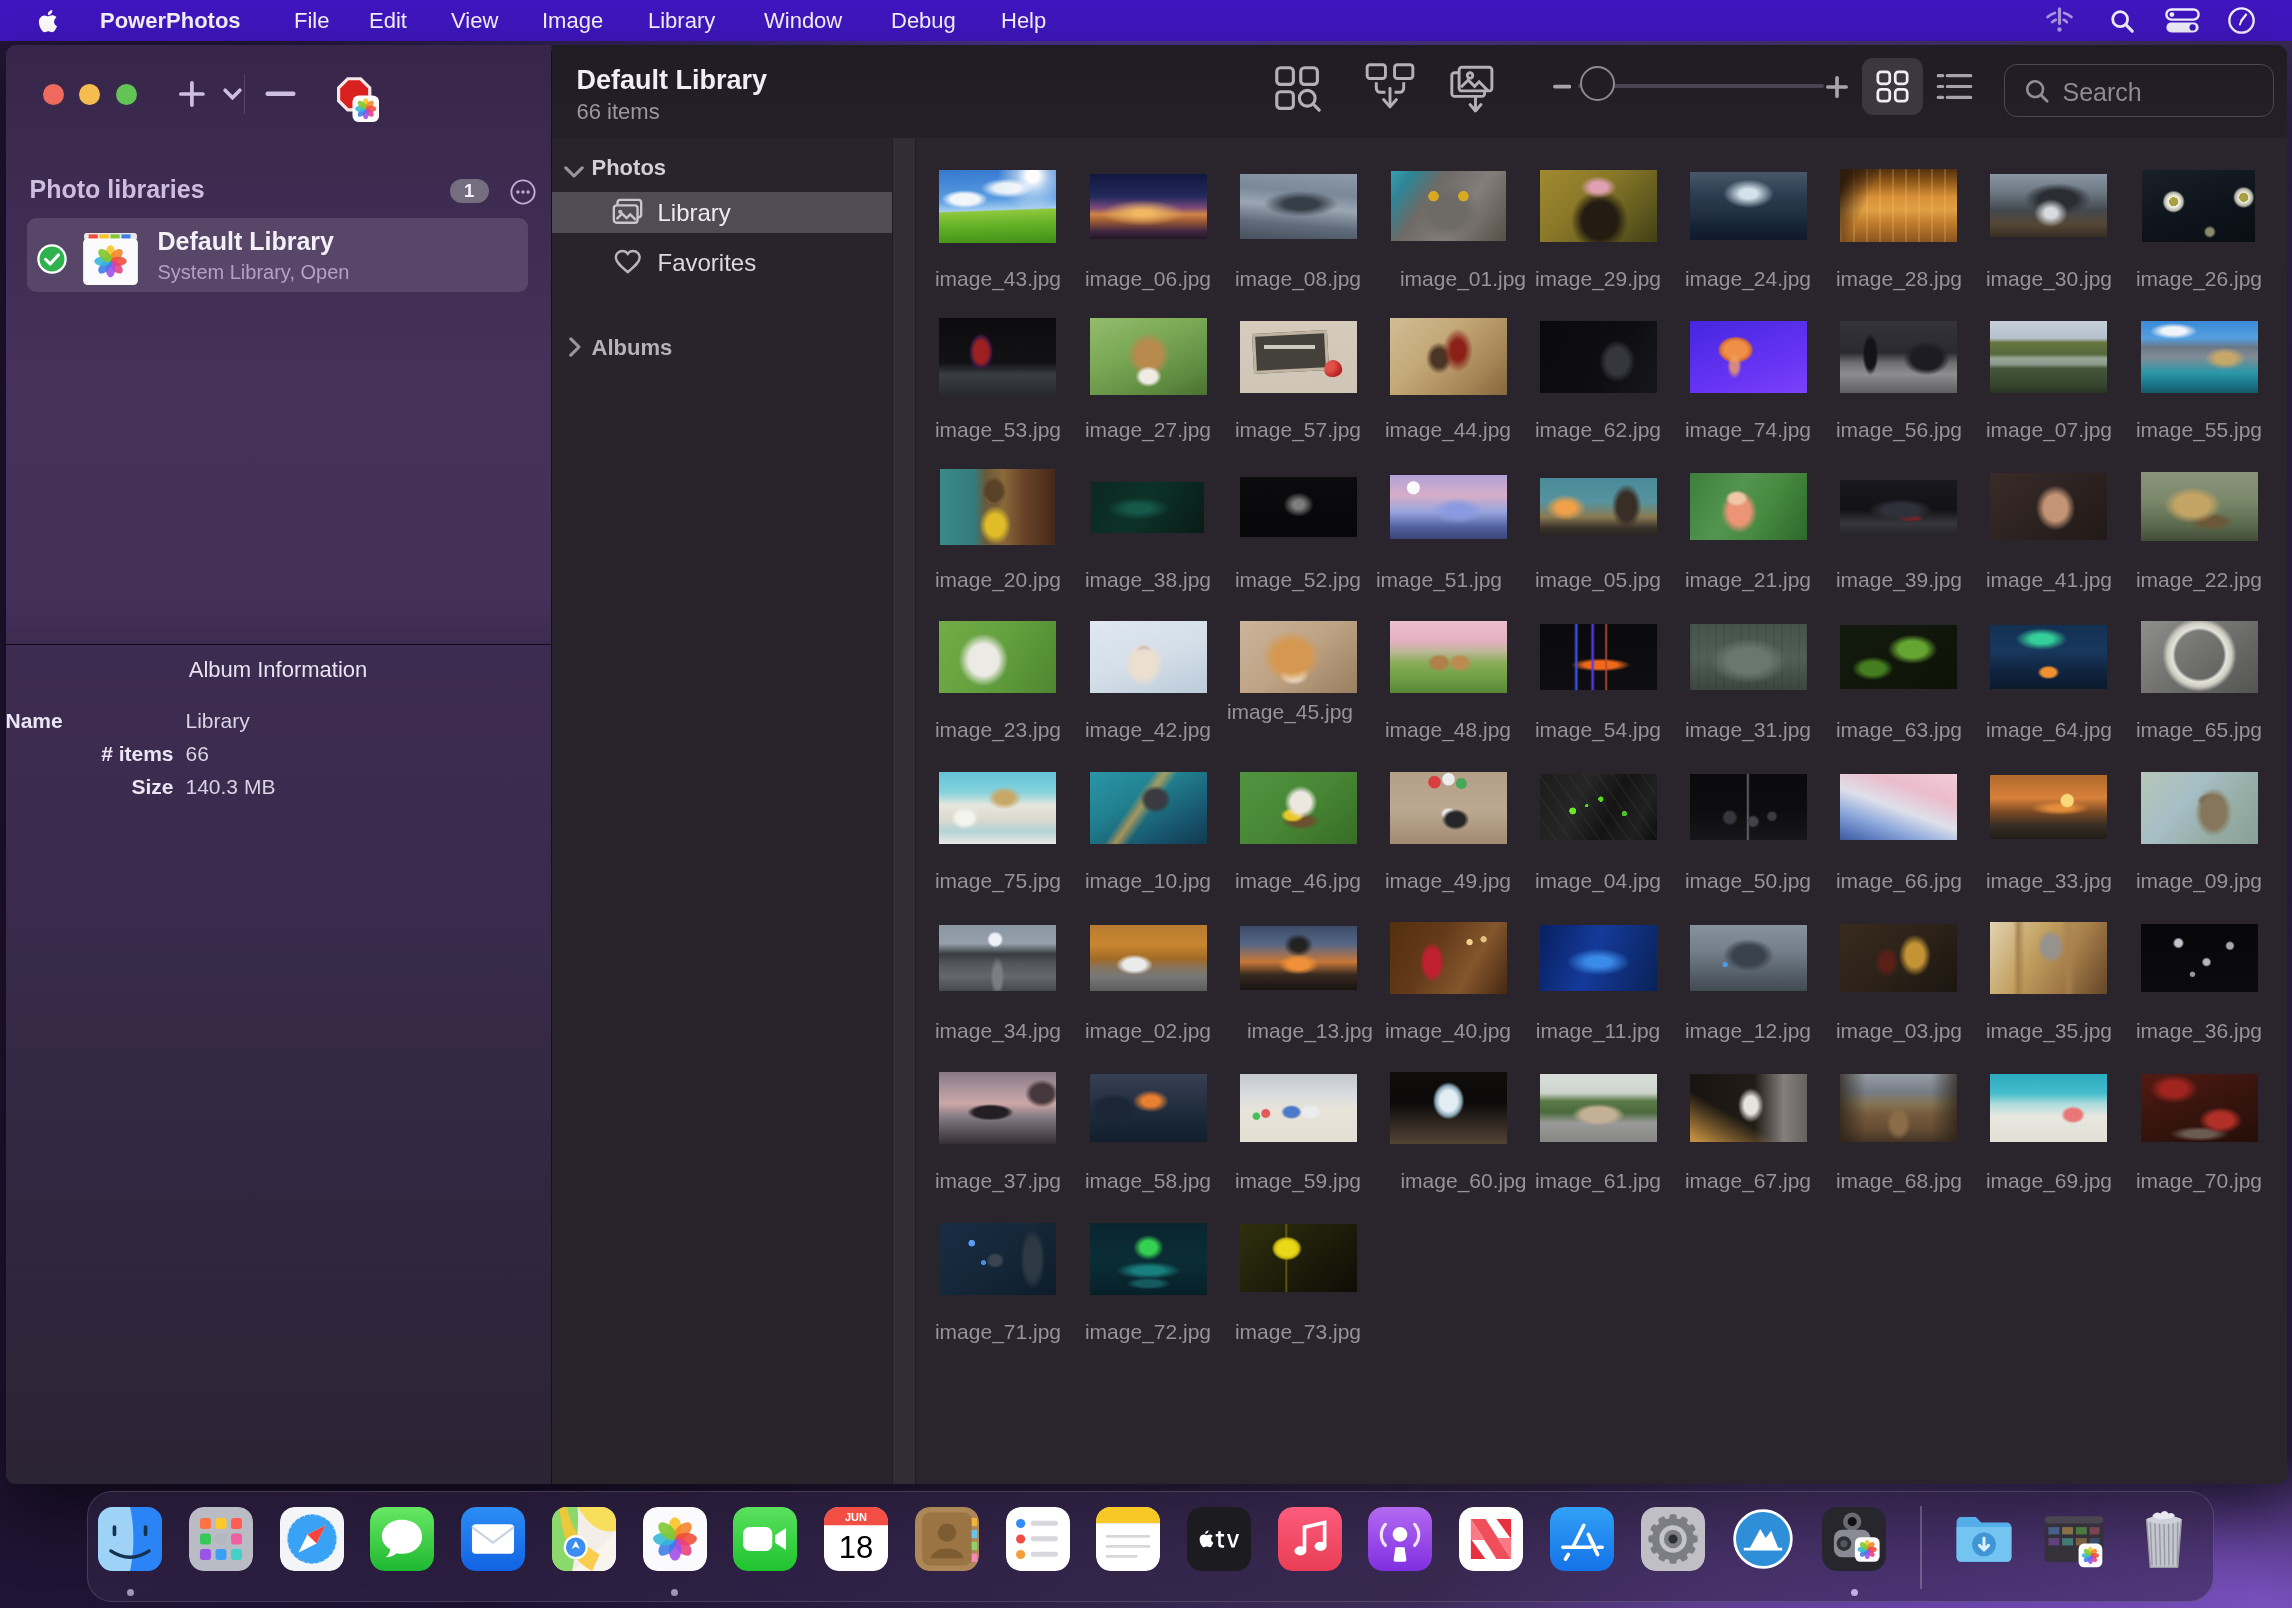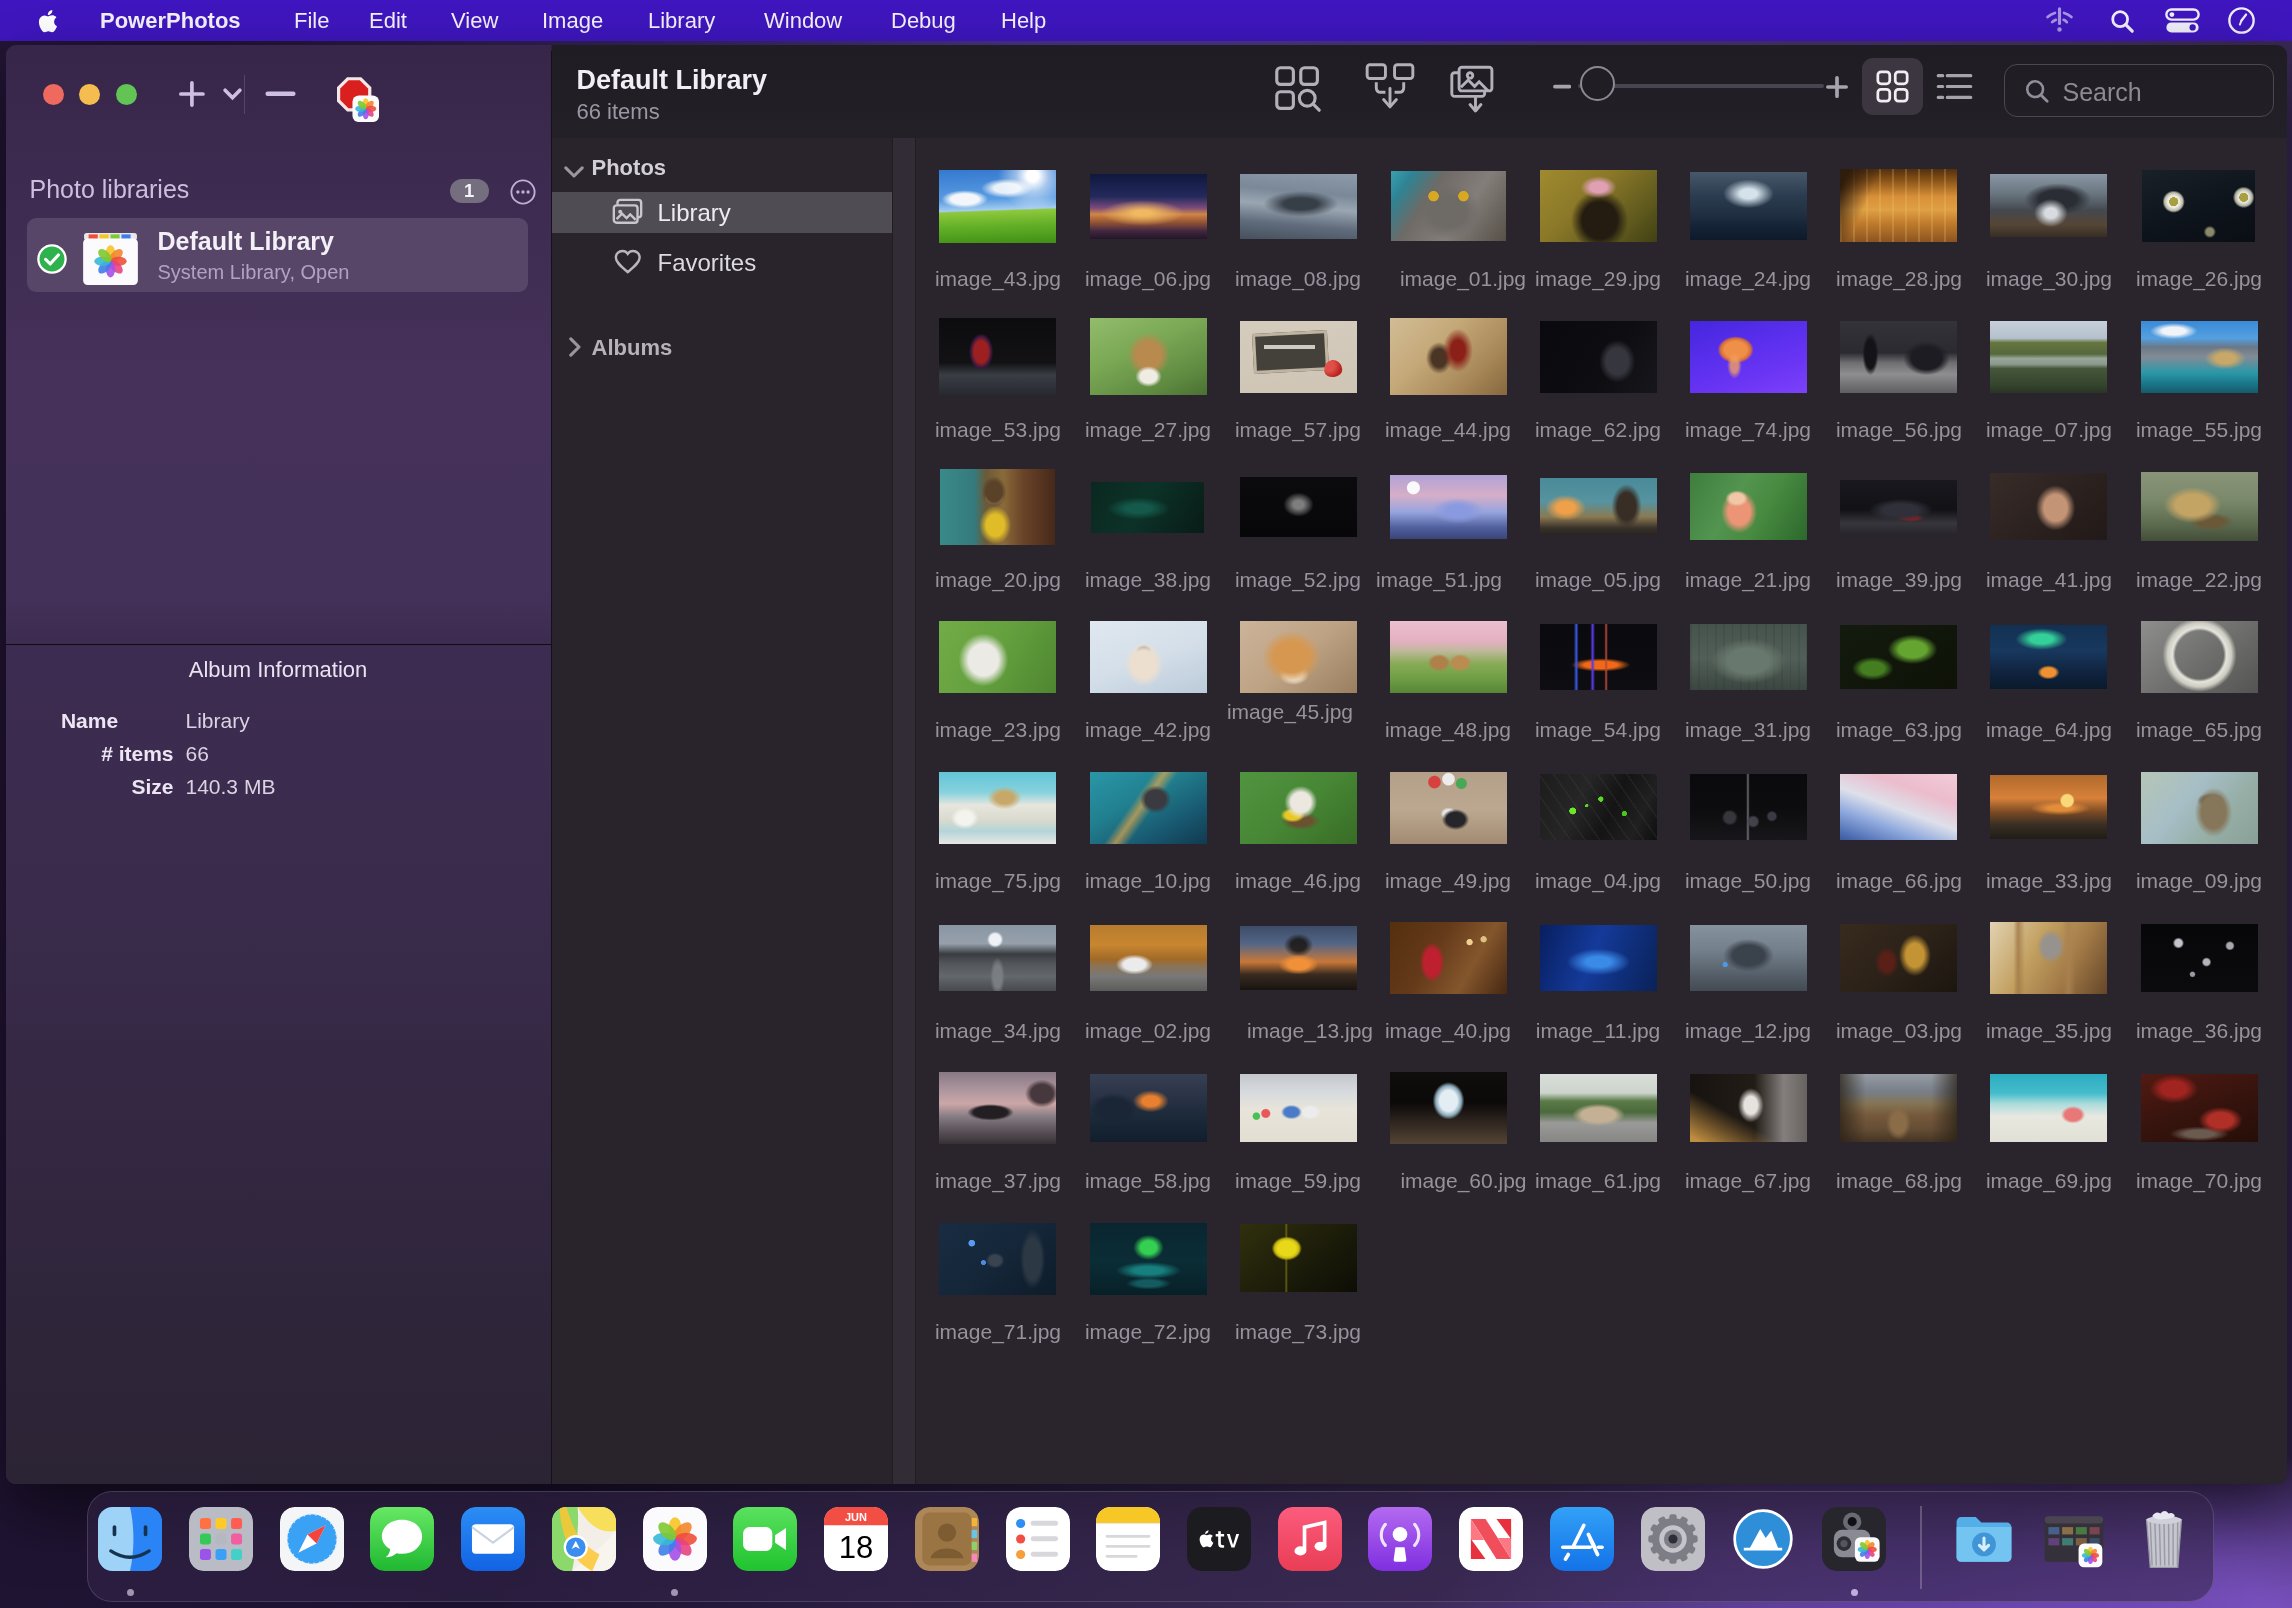--- a/index.html
+++ b/index.html
@@ -89,21 +89,21 @@
             <ellipse cx="15" cy="9.28" rx="3.3" ry="5.720000000000001" fill="#f7c325" fill-opacity="0.9" transform="rotate(0 15 15)"></ellipse>
             <ellipse cx="15" cy="9.28" rx="3.3" ry="5.720000000000001" fill="#f2862c" fill-opacity="0.9" transform="rotate(45 15 15)"></ellipse>
             <ellipse cx="15" cy="9.28" rx="3.3" ry="5.720000000000001" fill="#ee4f3a" fill-opacity="0.9" transform="rotate(90 15 15)"></ellipse>
             <ellipse cx="15" cy="9.28" rx="3.3" ry="5.720000000000001" fill="#e8427f" fill-opacity="0.9" transform="rotate(135 15 15)"></ellipse>
             <ellipse cx="15" cy="9.28" rx="3.3" ry="5.720000000000001" fill="#a54fe8" fill-opacity="0.9" transform="rotate(180 15 15)"></ellipse>
             <ellipse cx="15" cy="9.28" rx="3.3" ry="5.720000000000001" fill="#3f7de8" fill-opacity="0.9" transform="rotate(225 15 15)"></ellipse>
             <ellipse cx="15" cy="9.28" rx="3.3" ry="5.720000000000001" fill="#35b8d8" fill-opacity="0.9" transform="rotate(270 15 15)"></ellipse>
             <ellipse cx="15" cy="9.28" rx="3.3" ry="5.720000000000001" fill="#7fc832" fill-opacity="0.9" transform="rotate(315 15 15)"></ellipse>
           </g>
         </svg>
-        <div class="ab" style="left:24px;top:124px;font-size:25px;font-weight:400;color:#cdbedd">Photo libraries</div>
+        <div class="ab" style="left:24px;top:124px;font-size:25px;font-weight:700;color:#cdbedd">Photo libraries</div>
         <div class="ab" style="left:444px;top:128px;width:39px;height:24px;border-radius:12px;background:#746e7e;color:#f5f3f8;font-size:18.4px;font-weight:700;text-align:center;line-height:24px">1</div>
         <svg class="ab" style="left:504px;top:128px" width="26" height="26" viewBox="0 0 28 28">
           <circle cx="14" cy="14" r="12.5" fill="none" stroke="#bfaeda" stroke-width="2"></circle>
           <circle cx="8.5" cy="14" r="1.8" fill="#bfaeda"></circle>
           <circle cx="14" cy="14" r="1.8" fill="#bfaeda"></circle>
           <circle cx="19.5" cy="14" r="1.8" fill="#bfaeda"></circle>
         </svg>
         <div class="ab" style="left:21px;top:167px;width:501px;height:74px;border-radius:9.2px;background:#584669"></div>
         <svg class="ab" style="left:31px;top:193px" width="30" height="30" viewBox="0 0 33 33">
           <circle cx="16.5" cy="16.5" r="15" fill="#2db24e" stroke="#ffffff" stroke-width="2.5"></circle>
@@ -125,21 +125,21 @@
             <ellipse cx="30" cy="22.16" rx="5.1" ry="8.84" fill="#3f7de8" fill-opacity="0.9" transform="rotate(225 30 31)"></ellipse>
             <ellipse cx="30" cy="22.16" rx="5.1" ry="8.84" fill="#35b8d8" fill-opacity="0.9" transform="rotate(270 30 31)"></ellipse>
             <ellipse cx="30" cy="22.16" rx="5.1" ry="8.84" fill="#7fc832" fill-opacity="0.9" transform="rotate(315 30 31)"></ellipse>
           </g>
         </svg>
         <div class="ab" style="left:152px;top:176px;font-size:25px;font-weight:700;color:#f3f0f6">Default Library</div>
         <div class="ab" style="left:152px;top:210px;font-size:20px;color:#b1a2c3">System Library, Open</div>
         <div class="ab" style="left:0;top:593px;width:545px;height:1.8px;background:#0f0c14"></div>
         <div class="ab" style="left:0;top:595px;width:545px;height:838px;background:linear-gradient(180deg,#3d2c51 0%,#3a2b4c 30%,#332741 60%,#2b2434 100%)"></div>
         <div class="ab" style="left:0;top:606px;width:545px;text-align:center;font-size:22px;color:#e9e3f1">Album Information</div>
-        <div class="ab" style="left:0;top:658px;width:168px;text-align:center;font-size:21px;font-weight:700;color:#ece6f4">Name</div>
+        <div class="ab" style="left:0;top:658px;width:168px;text-align:left;font-size:21px;font-weight:700;color:#ece6f4">Name</div>
         <div class="ab" style="left:180px;top:658px;font-size:21px;color:#d9d3e3">Library</div>
         <div class="ab" style="left:0;top:691px;width:168px;text-align:right;font-size:21px;font-weight:700;color:#ece6f4"># items</div>
         <div class="ab" style="left:180px;top:691px;font-size:21px;color:#d9d3e3">66</div>
         <div class="ab" style="left:0;top:724px;width:168px;text-align:right;font-size:21px;font-weight:700;color:#ece6f4">Size</div>
         <div class="ab" style="left:180px;top:724px;font-size:21px;color:#d9d3e3">140.3 MB</div>
       </div>
       <div class="ab toolstrip"></div>
       <div class="ab" style="left:571px;top:14.7px;font-size:27px;font-weight:700;color:#f1eef4">Default Library</div>
       <div class="ab" style="left:571px;top:48px;font-size:22px;color:#9b96a1">66 items</div>
       <svg class="ab" style="left:1268px;top:14.7px" width="48" height="48" viewBox="0 0 52 52">

